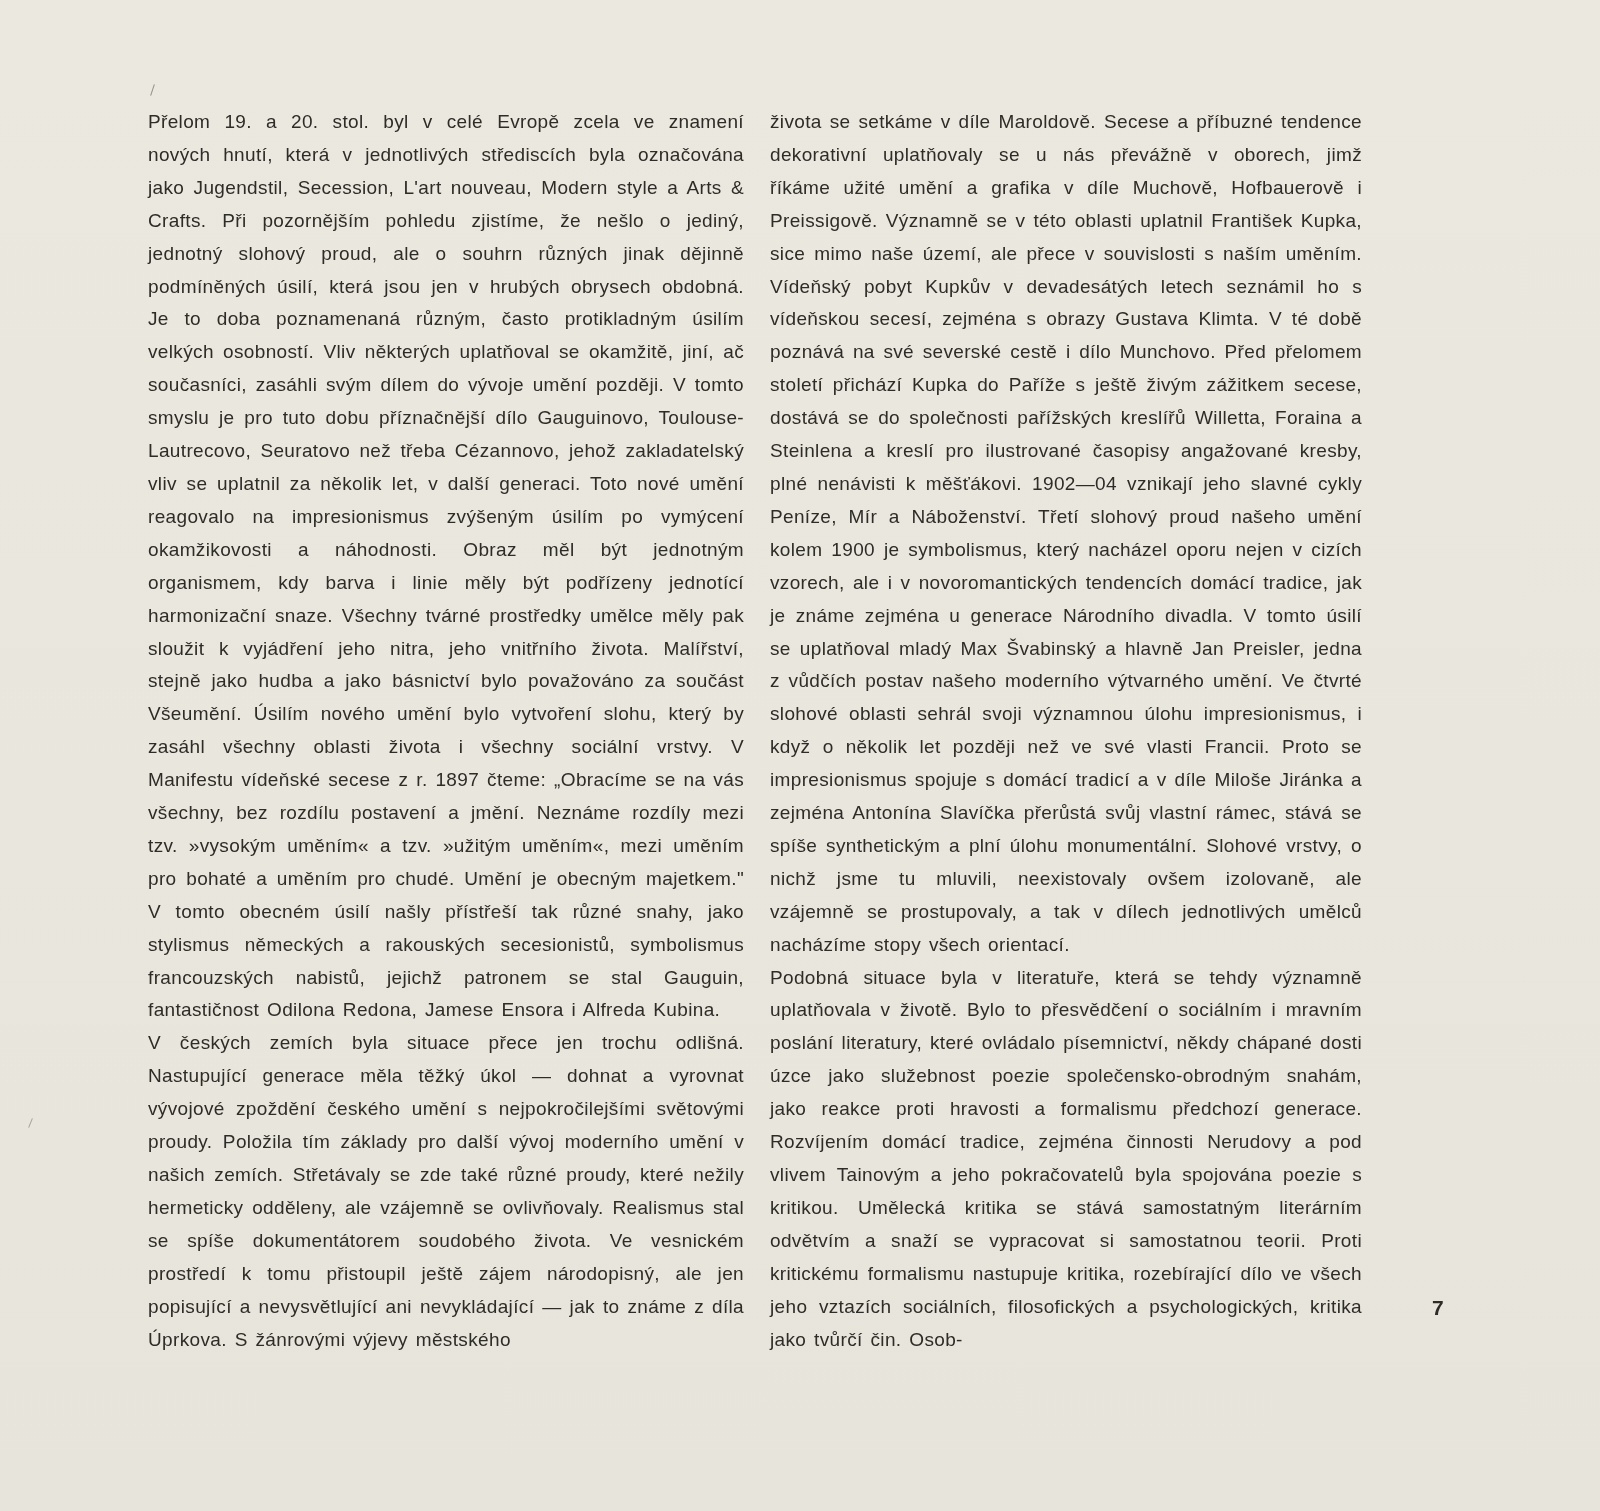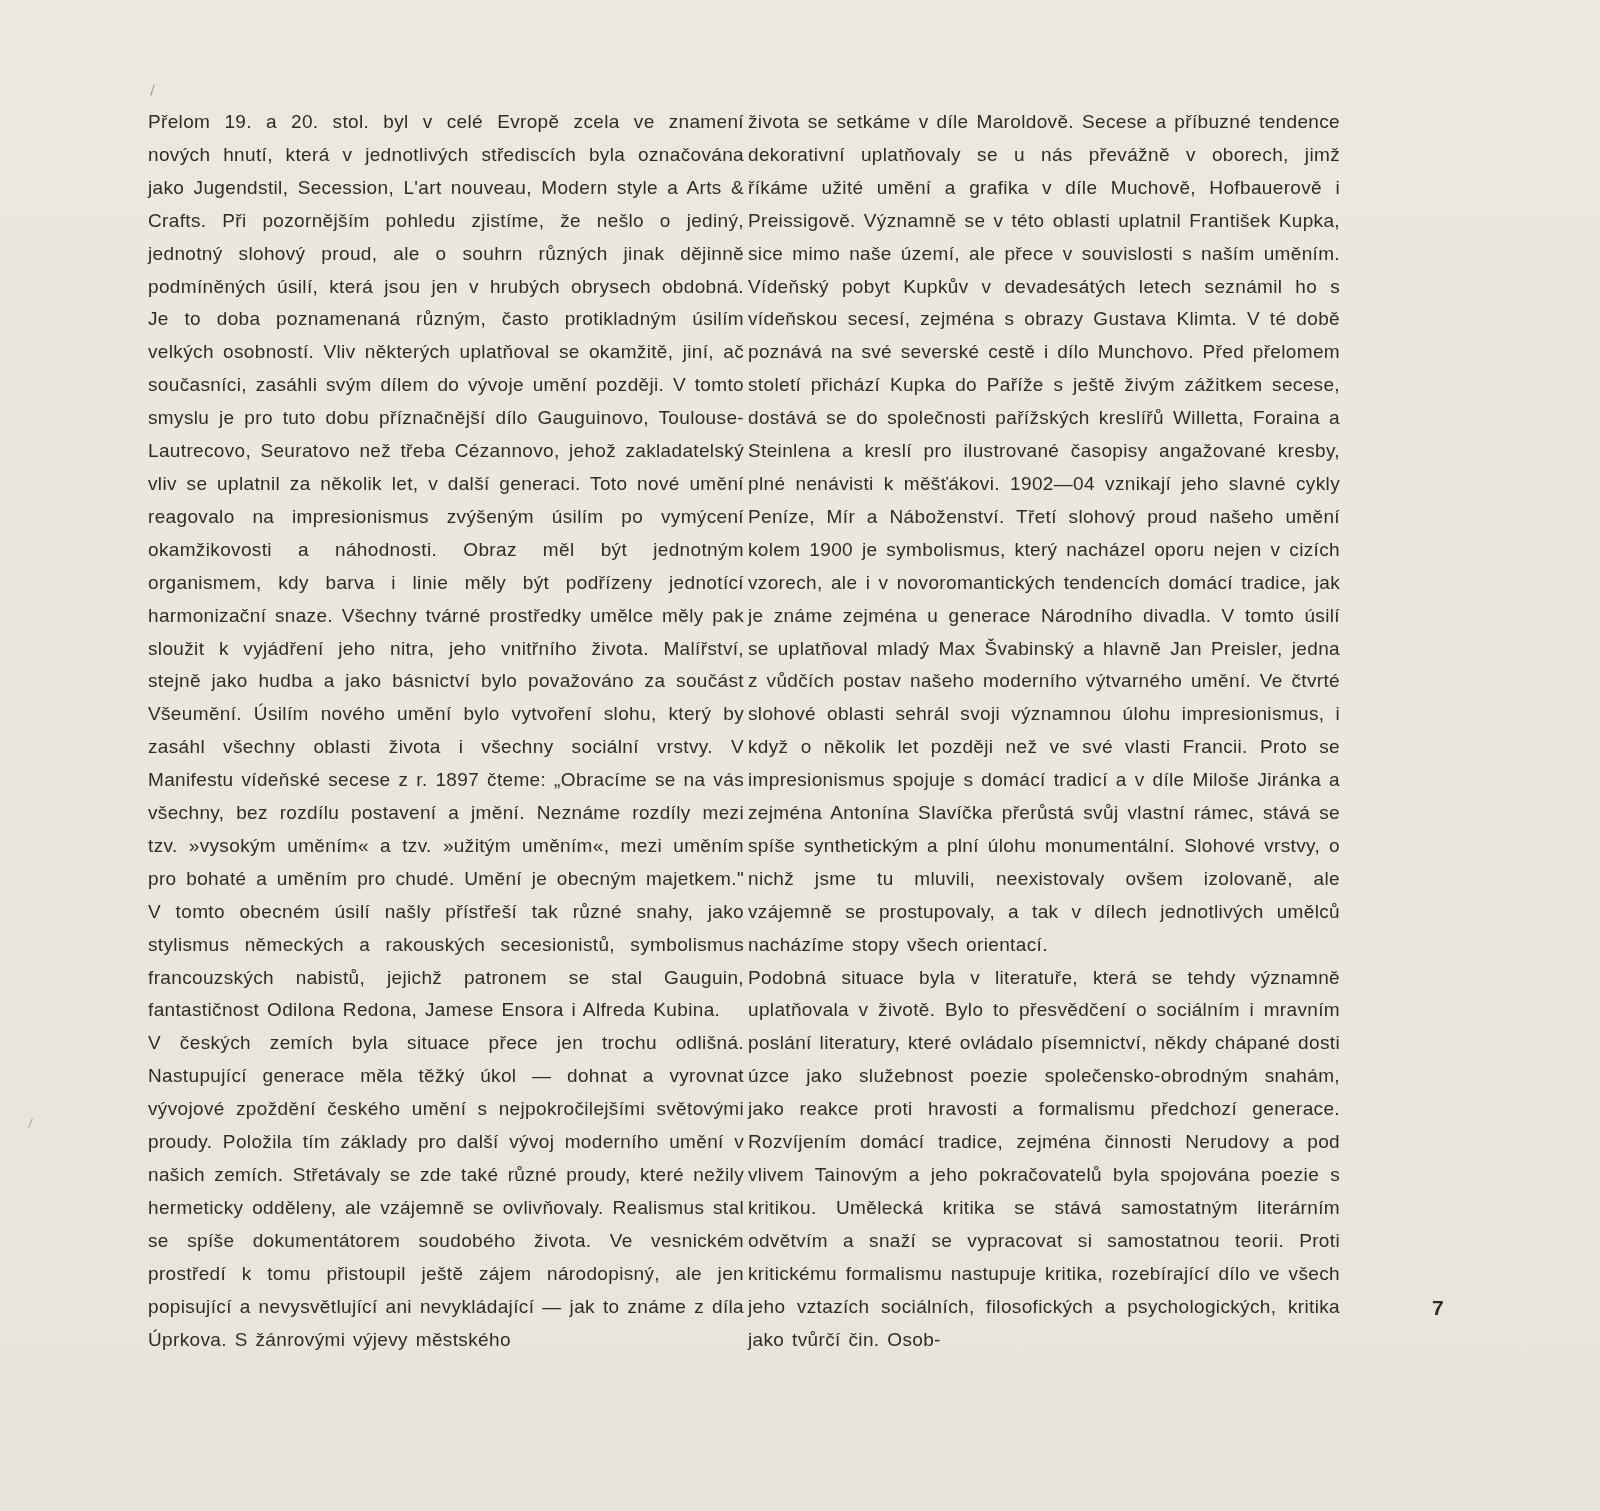--- a/index.html
+++ b/index.html
@@ -32,21 +32,21 @@
   .column p {
     margin: 0;
     padding: 0;
     text-align: justify;
   }
   #left-col {
     left: 148px;
     width: 596px;
   }
   #right-col {
-    left: 748px;
+    left: 770px;
     width: 592px;
   }
   .page-number {
     position: absolute;
     left: 1432px;
     top: 1296px;
     font-size: 21px;
     font-weight: bold;
     color: #2e2c27;
     letter-spacing: 0.5px;

